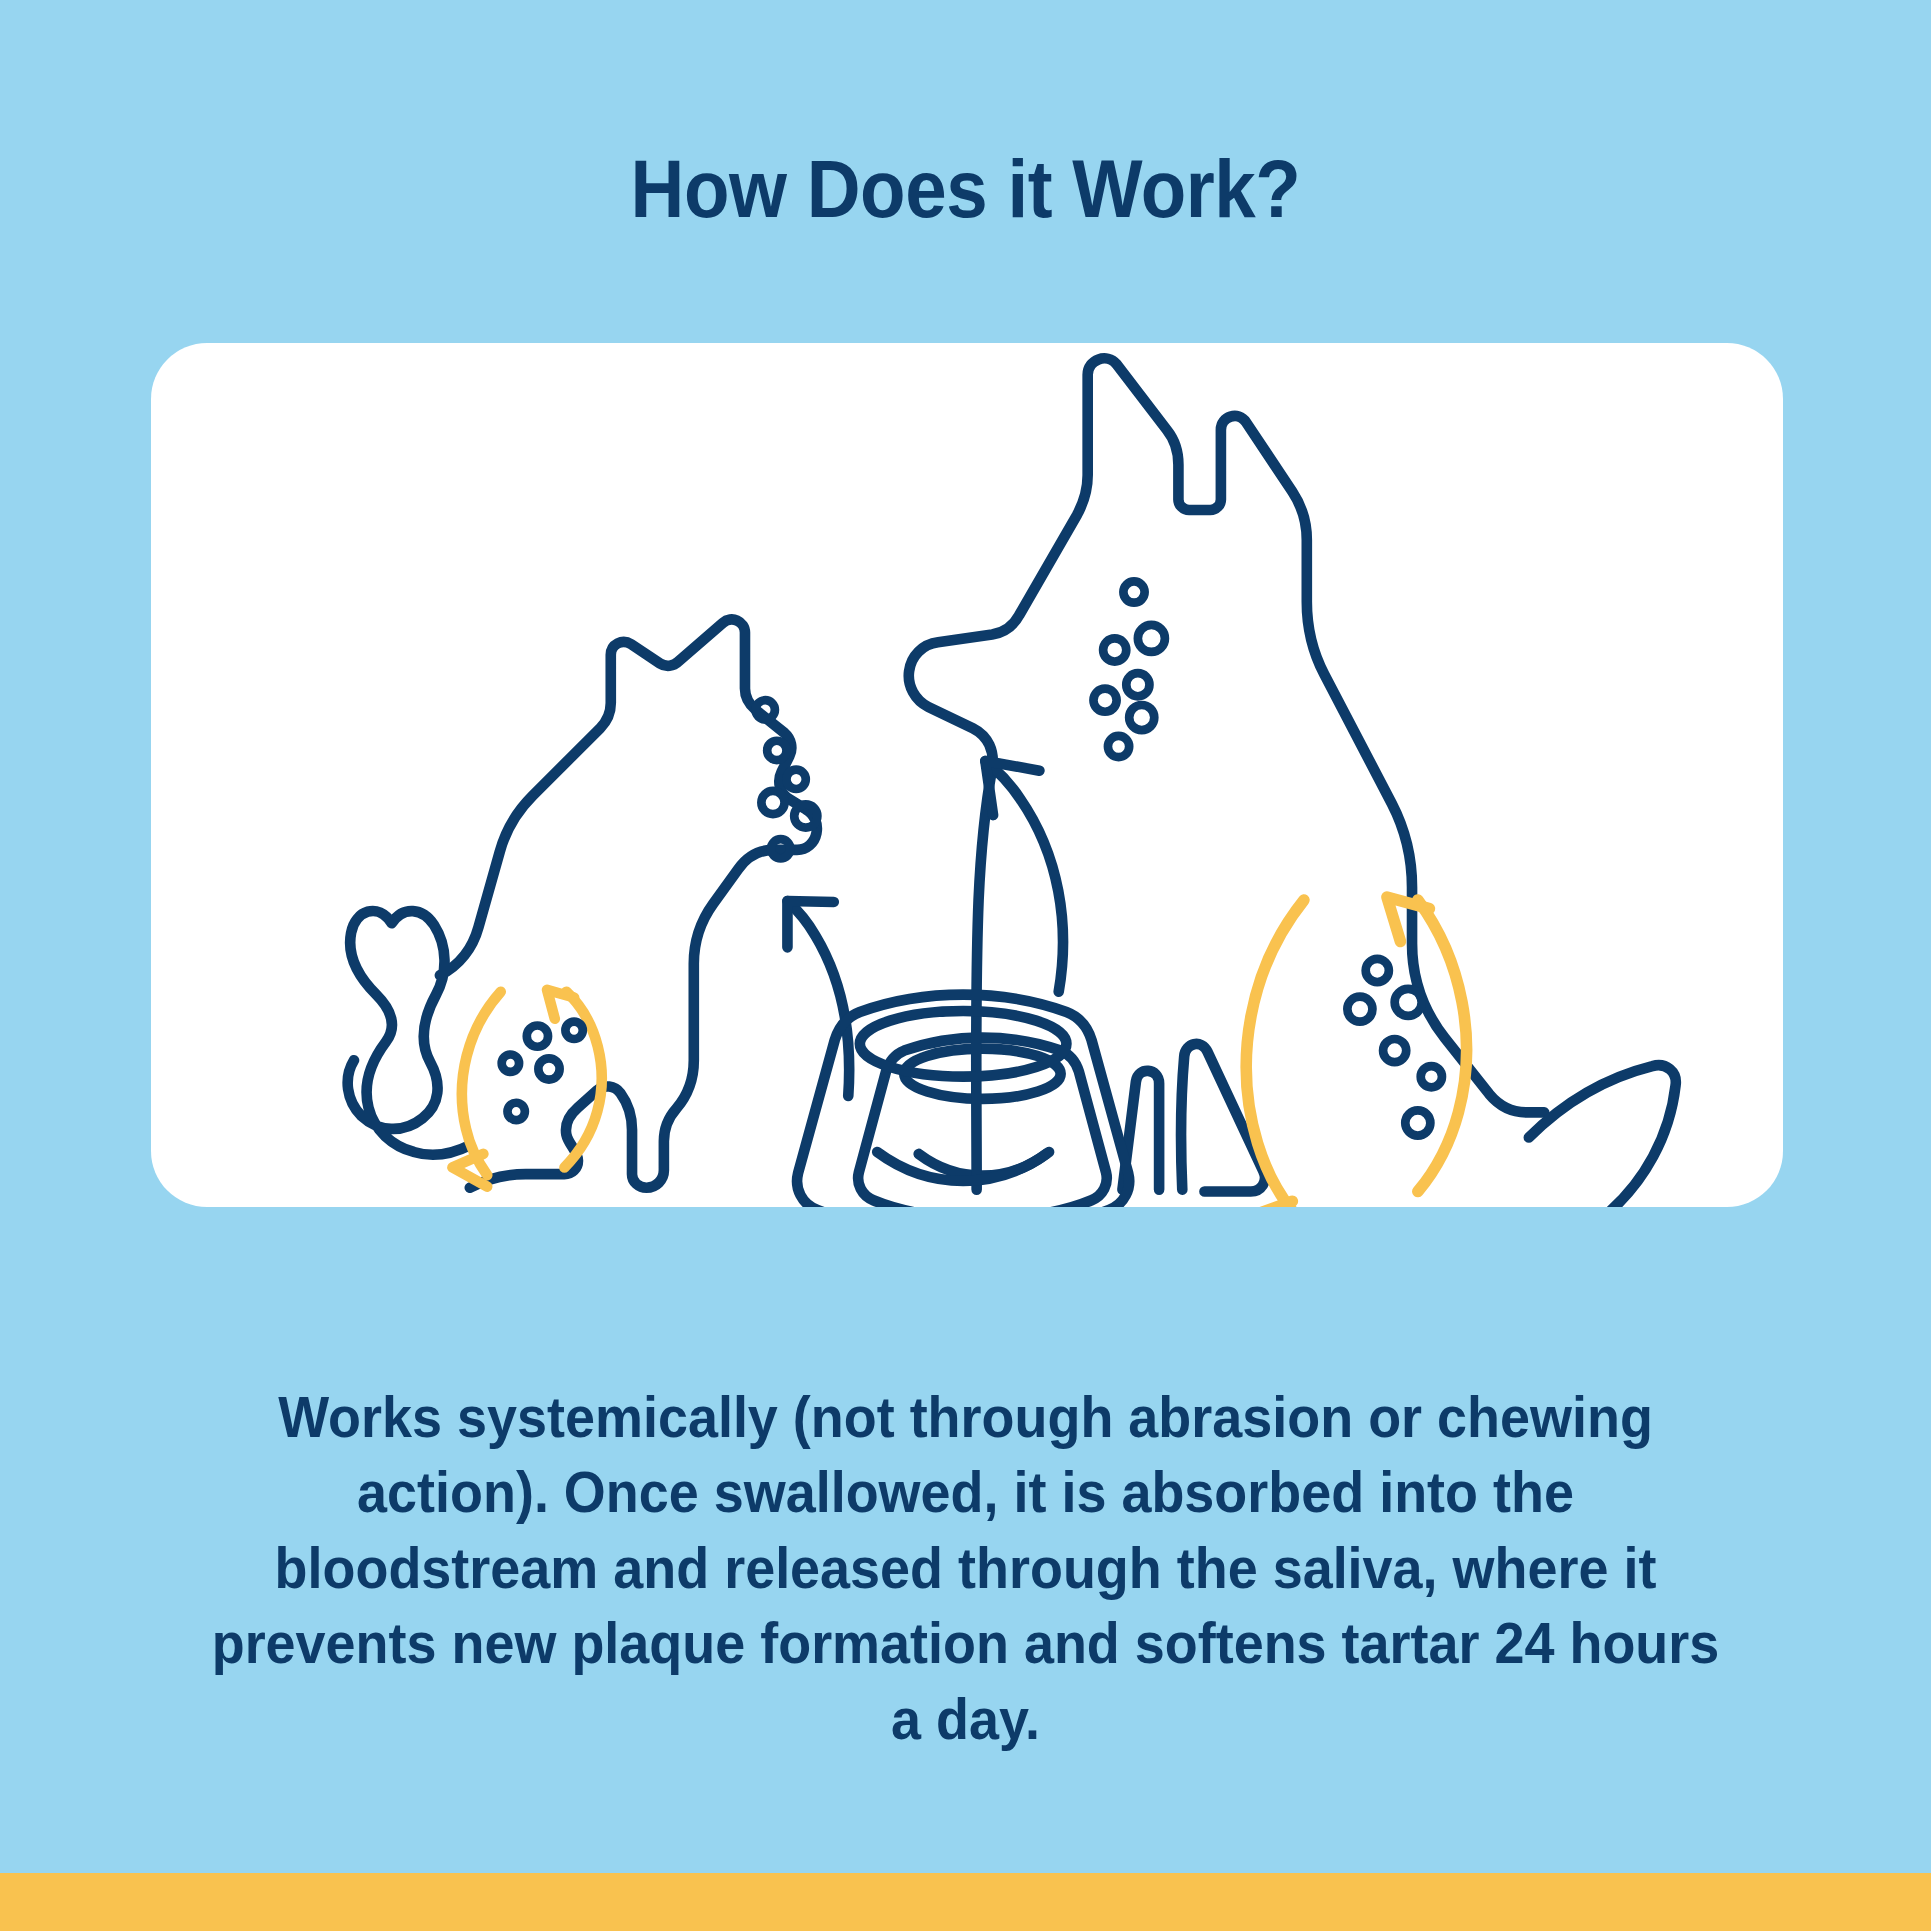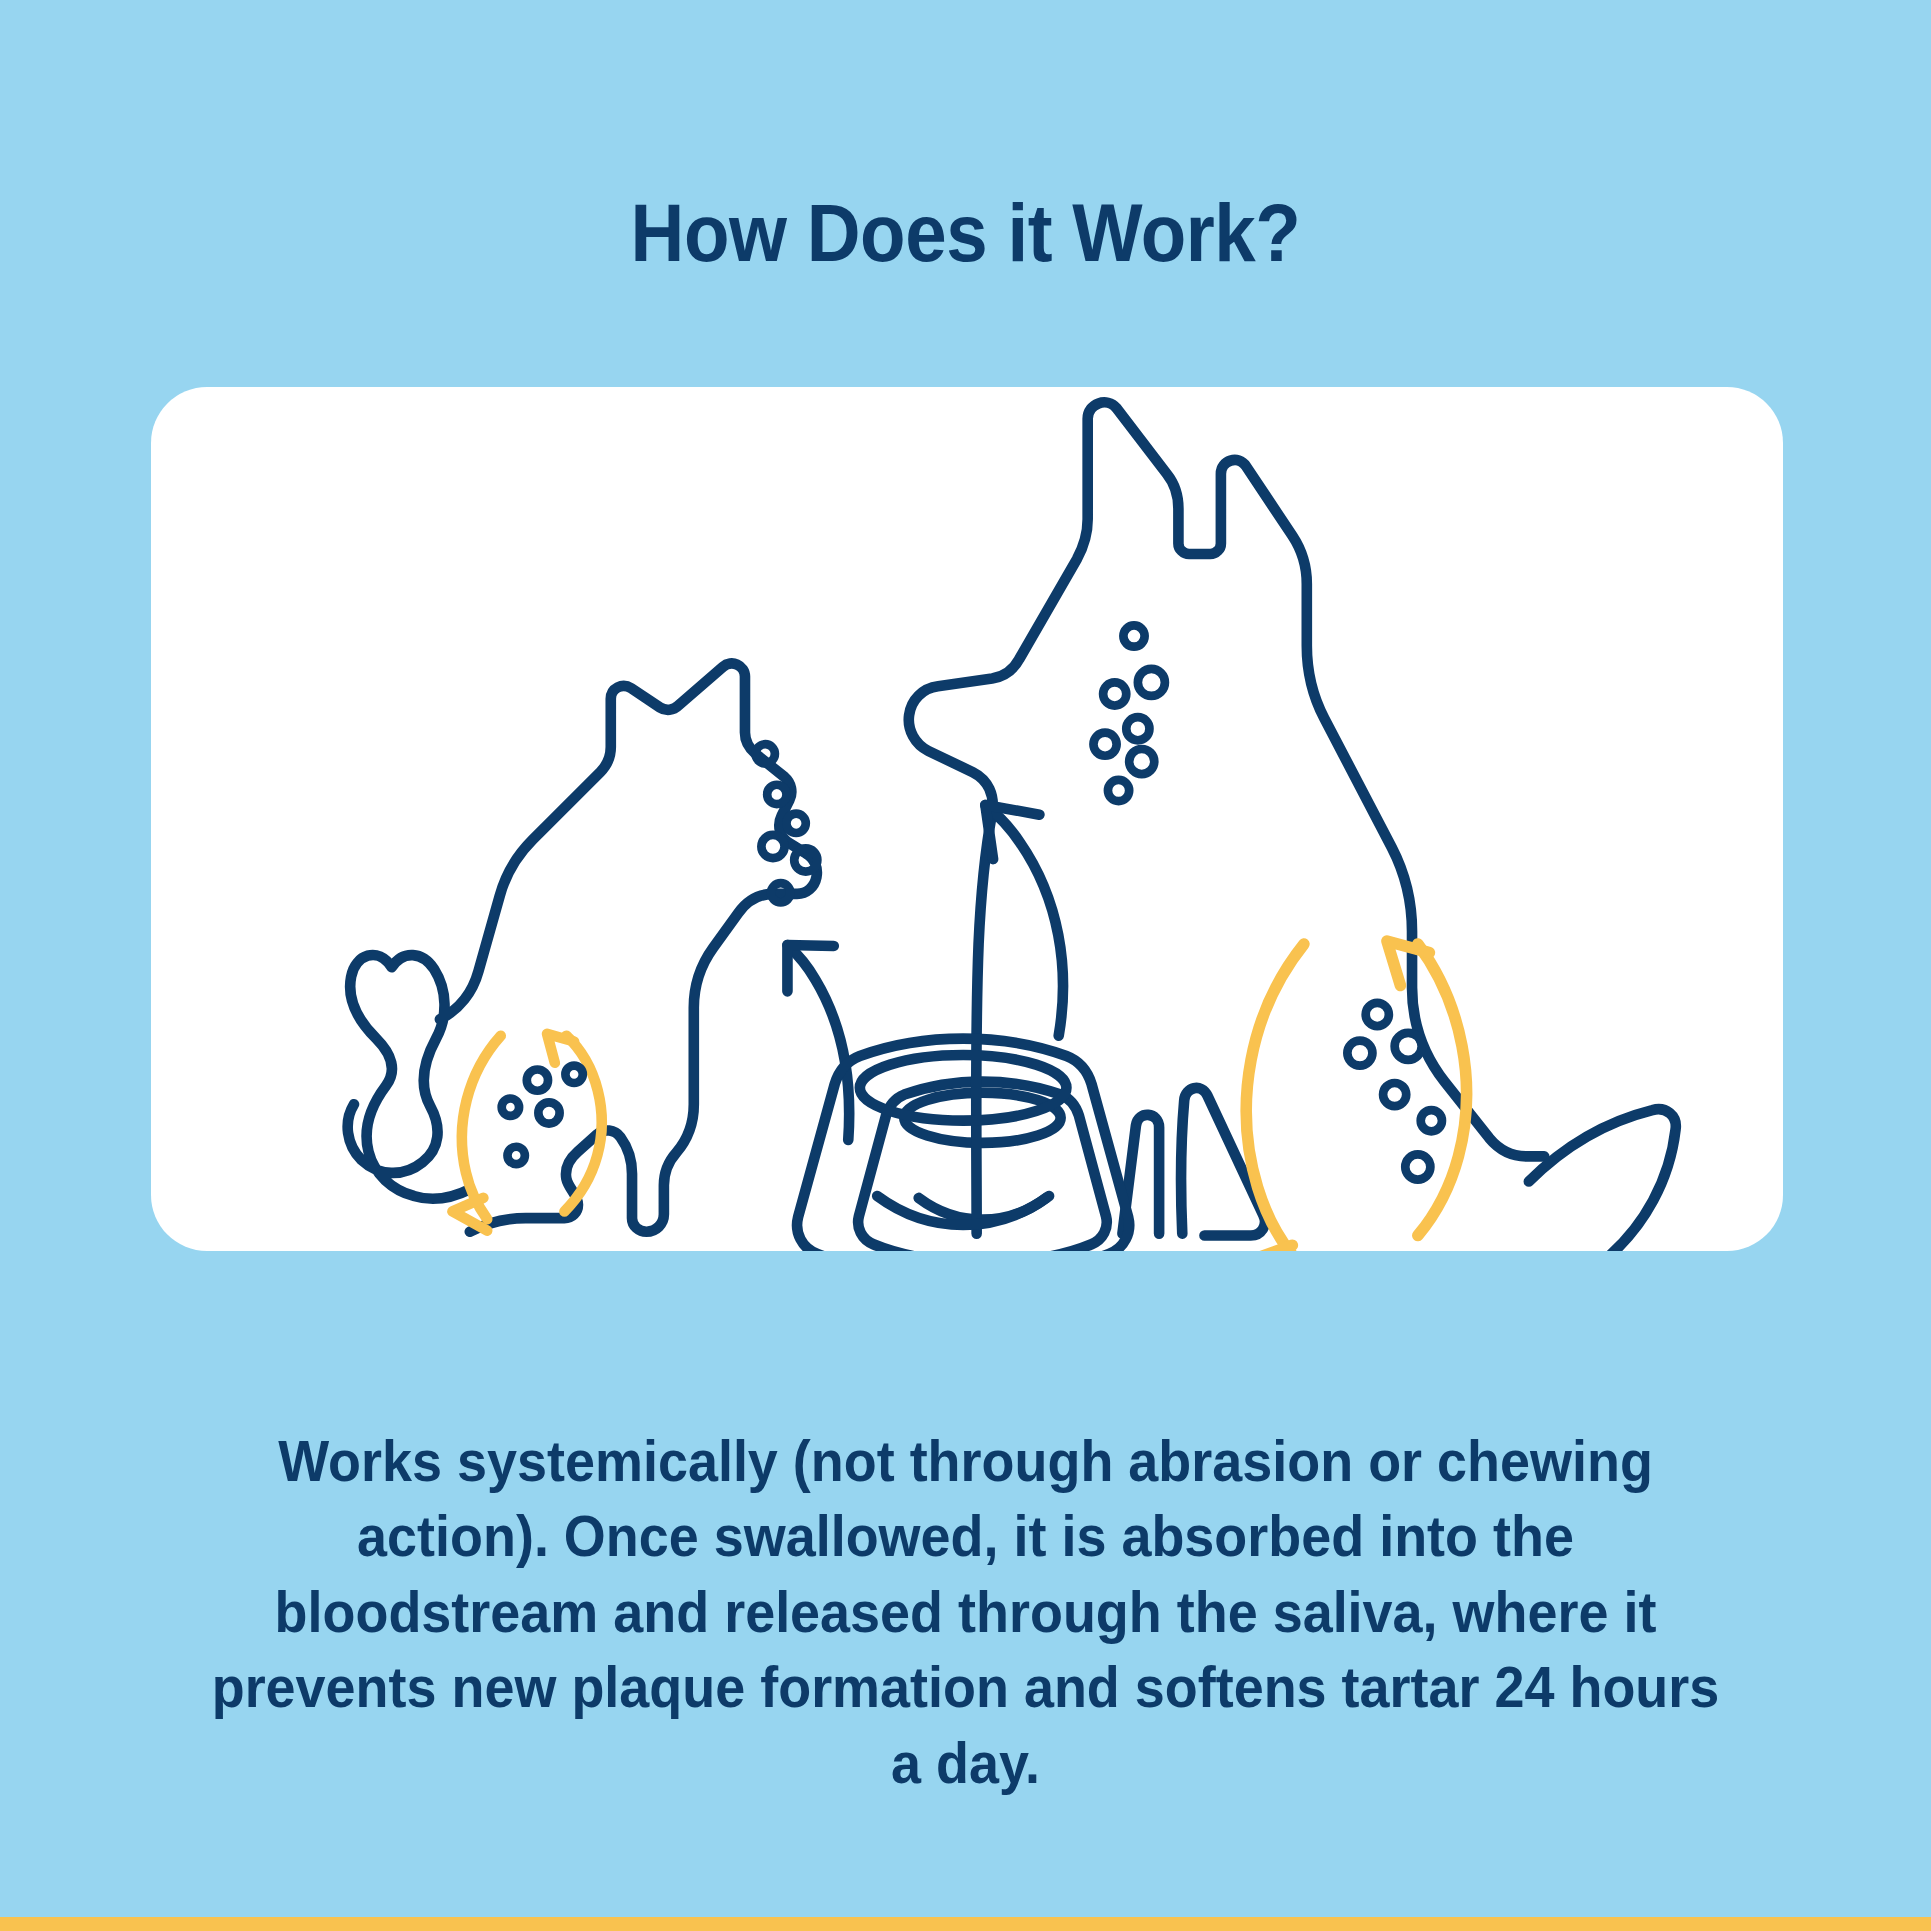--- a/index.html
+++ b/index.html
@@ -14,21 +14,20 @@
     font-family: "Liberation Sans", sans-serif;
     overflow: hidden;
     position: relative;
   }
   #stage {
     position: absolute;
     inset: 0;
     width: 1931px;
     height: 1783px;
     background: #97d5f0;
-    margin-top: 44px;
   }
   
   .page-title {
     position: absolute;
     left: 0;
     top: 93px;
     width: 1931px;
     text-align: center;
     color: #0d3b69;
     font-size: 81px;

